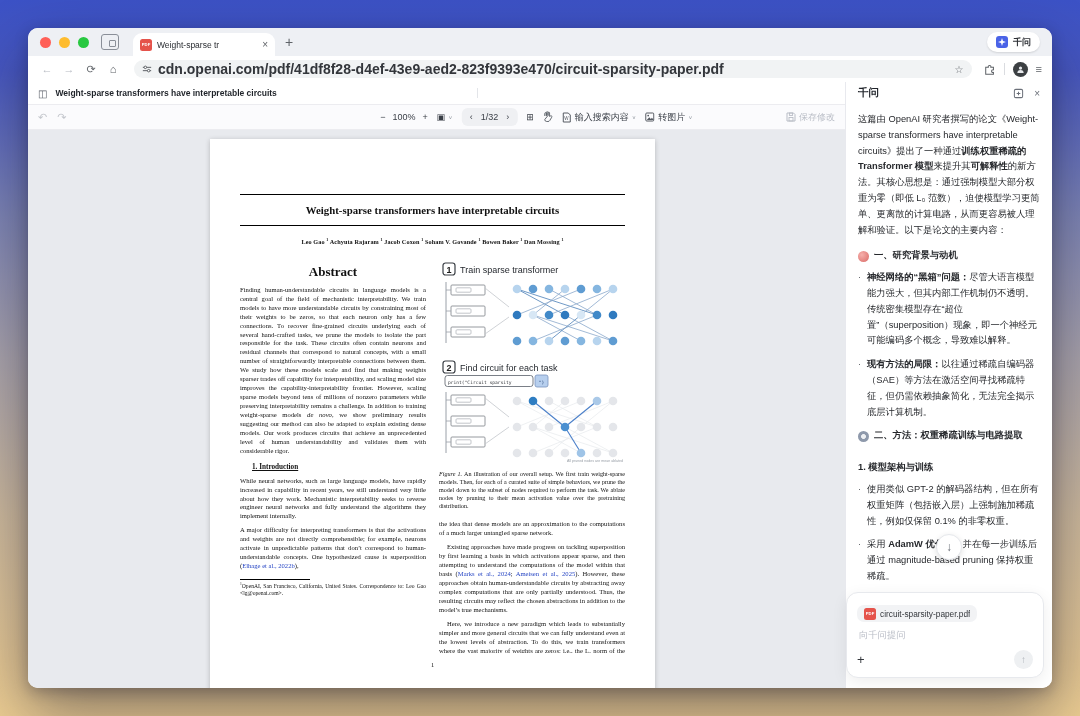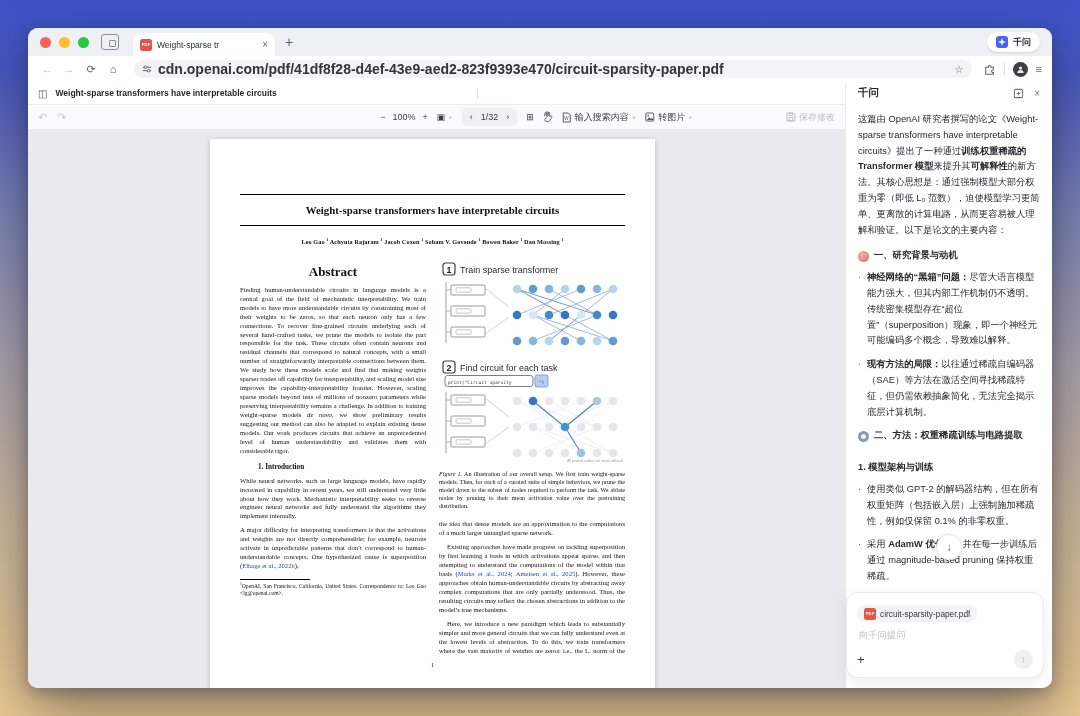--- a/index.html
+++ b/index.html
@@ -74,21 +74,21 @@
     font-family:"Liberation Serif","DejaVu Serif",serif;color:#111;
   }
   .rule{height:1px;background:#000;}
   .p-title{font-size:10.8px;font-weight:700;text-align:center;margin:9px 0;}
   .authors{font-size:6.2px;font-weight:700;text-align:center;margin-top:11px;letter-spacing:.1px;}
   .cols{display:flex;gap:13px;margin-top:16px;height:392px;overflow:hidden;}
   .col{width:186px;font-size:6.6px;line-height:1.36;text-align:justify;}
   .abs-h{font-size:13px;font-weight:700;text-align:center;margin:2px 0 5px;}
   .col p{margin:0 0 5px;}
   .col p.indent{text-indent:8px;}
-  .sec-h{font-size:7.2px;font-weight:700;margin:7px 18px 4px;text-align:left;}
+  .sec-h{font-size:7.2px;font-weight:700;margin:7px 12px 4px;text-align:left;text-decoration:underline;}
   .footnote{margin-top:8px;font-size:5.6px;line-height:1.35;}
   .fn-rule{width:70px;height:.6px;background:#000;margin-bottom:2px;}
   .fig-caption{font-size:6.1px;line-height:1.33;margin:4px 0 10px;text-align:justify;}
   .pagenum{position:absolute;left:0;right:0;top:522px;text-align:center;font-size:6.5px;}
   .seg-b{font-weight:700}.seg-i{font-style:italic}.seg-link{color:#2746c4}
   .seg-sup{vertical-align:super;font-size:65%}.seg-sub{vertical-align:sub;font-size:65%}
   
   .sidebar{width:207px;background:#fff;border-left:1px solid #e8e9ee;position:relative;box-sizing:border-box;}
   .sb-header{height:22px;display:flex;align-items:center;padding:0 12px;}
   .sb-title{font-size:10.5px;font-weight:700;color:#1f2329;}

